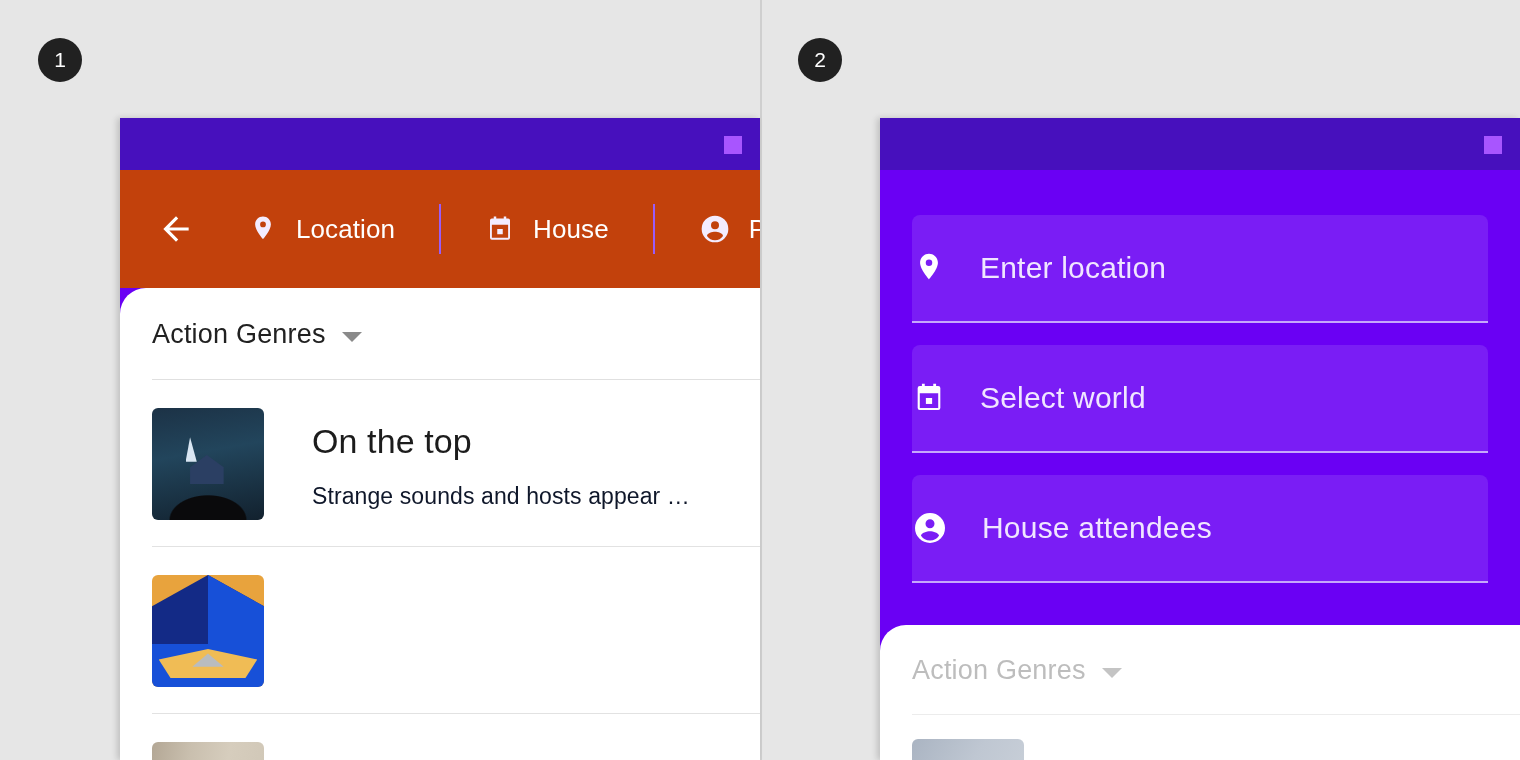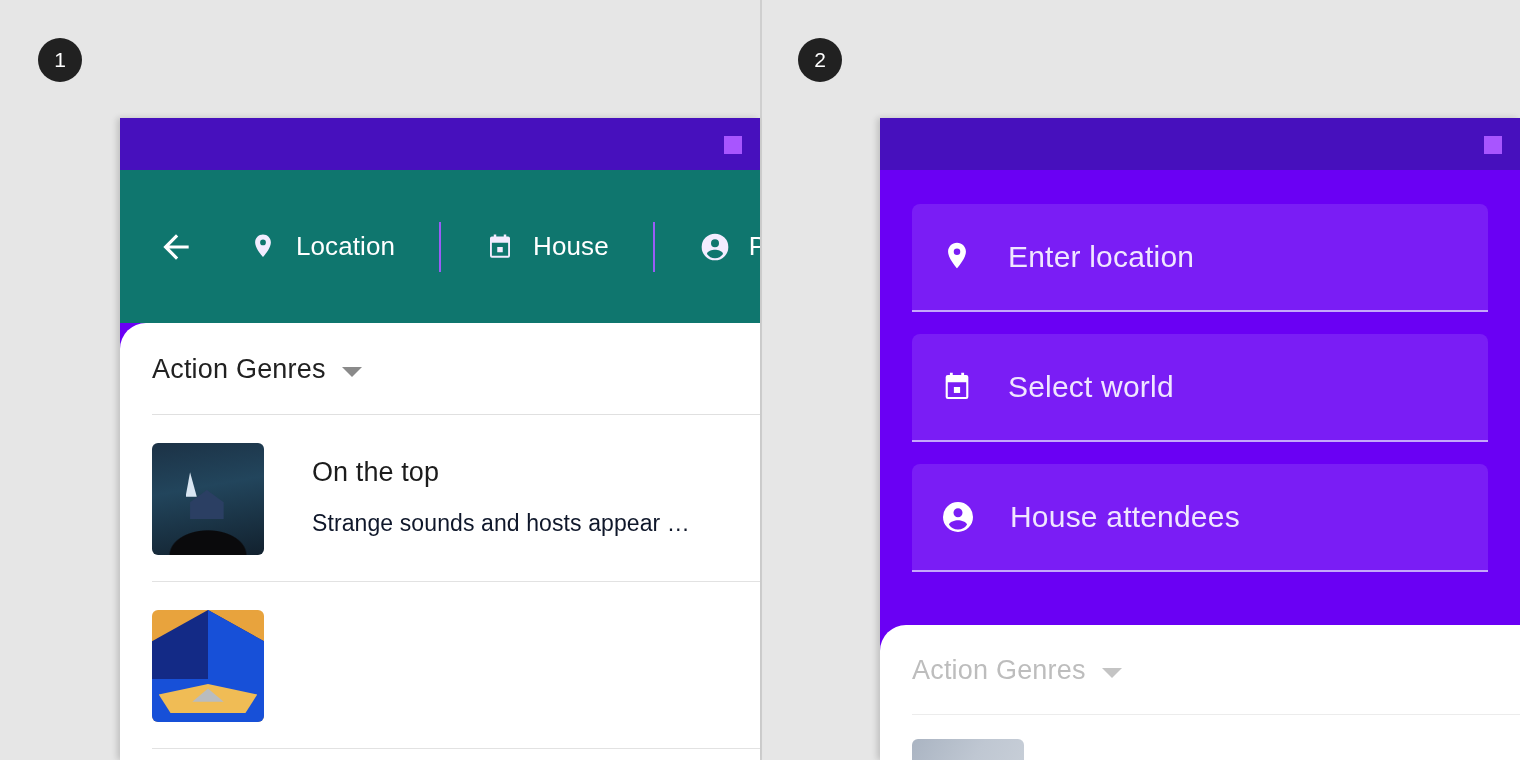--- a/index.html
+++ b/index.html
@@ -76,22 +76,22 @@
     right: 18px;
     top: 18px;
     width: 18px;
     height: 18px;
     background: #a855ff;
   }
 
   
   .appbar {
     position: relative;
-    height: 153px;
-    background: #0f766e;
+    height: 118px;
+    background: #c2410c;
     display: flex;
     align-items: center;
     padding-left: 36px;
     box-sizing: border-box;
   }
   .back-btn {
     width: 40px;
     height: 40px;
     display: flex;
     align-items: center;
@@ -168,21 +168,21 @@
   .thumb {
     width: 112px;
     height: 112px;
     border-radius: 6px;
     flex: 0 0 auto;
     overflow: hidden;
     position: relative;
   }
   .item-body { padding-top: 14px; min-width: 0; }
   .item-title {
-    font-size: 27px;
+    font-size: 34px;
     color: #1c1c1c;
     letter-spacing: 0.1px;
     white-space: nowrap;
   }
   .item-sub {
     font-size: 23px;
     color: #0f172a;
     margin-top: 22px;
     white-space: nowrap;
     letter-spacing: 0.1px;
@@ -274,30 +274,29 @@
   }
 
   
   .form-area {
     background: #6a00f4;
     padding: 34px 0 0 0;
     height: 455px;
     box-sizing: border-box;
   }
   .field {
-    margin: 0 32px 22px 32px;
+    margin: 11px 32px 22px 32px;
     background: #7a1df5;
     border-top-left-radius: 8px;
     border-top-right-radius: 8px;
     border-bottom: 2px solid #c6a6fb;
     height: 108px;
     display: flex;
     align-items: center;
     gap: 34px;
-    padding-left: 28px;
     box-sizing: border-box;
   }
   .field-label {
     color: #f0e6ff;
     font-size: 30px;
     letter-spacing: 0.2px;
   }
 
   .sheet2 {
     position: relative;

